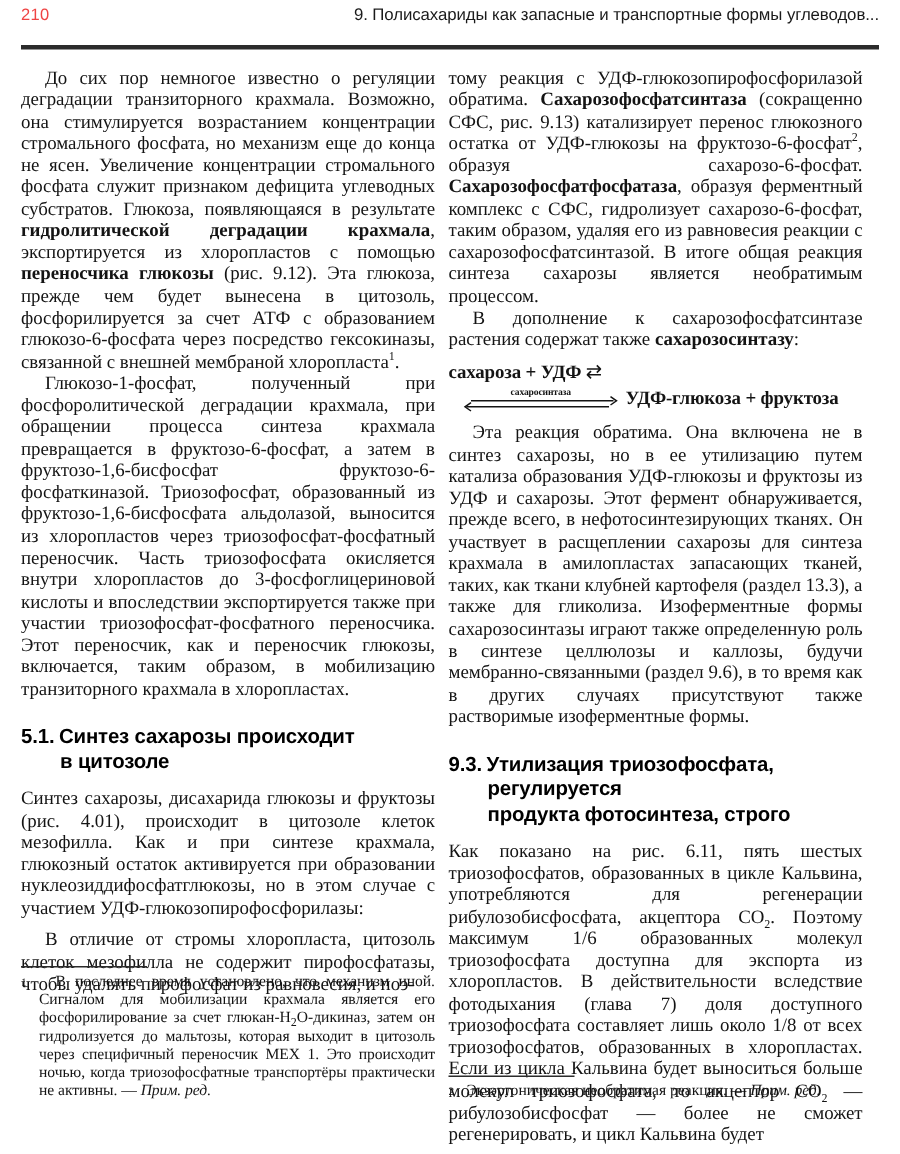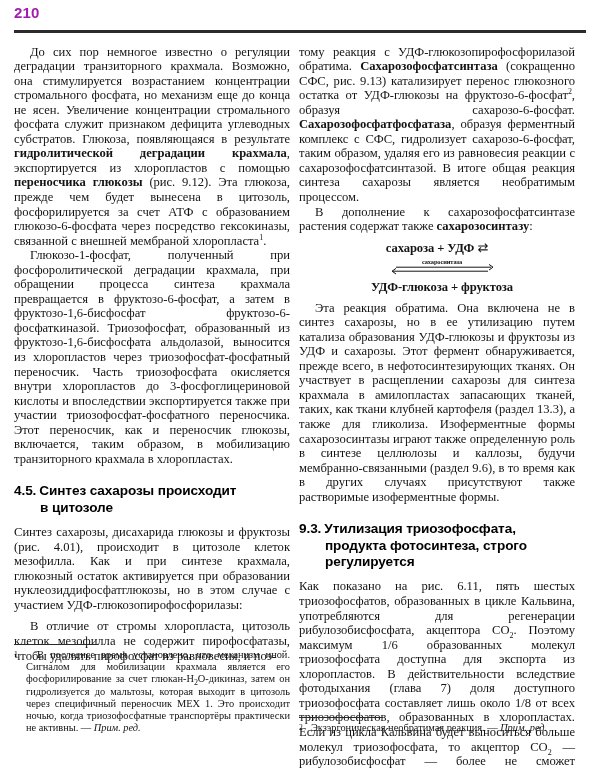--- a/index.html
+++ b/index.html
@@ -27,24 +27,24 @@
   
   .runhead {
     display: flex;
     align-items: baseline;
     justify-content: space-between;
     height: 24px;
     padding-top: 4px;
   }
   .folio {
     font-family: "Liberation Sans", sans-serif;
-    font-weight: bold;
-    font-size: 15px;
+    font-weight: normal;
+    font-size: 11px;
     letter-spacing: 0.2px;
-    color: #a21caf;
+    color: #ef4444;
   }
   .runtitle {
     font-family: "Liberation Sans", sans-serif;
     font-size: 11.2px;
     color: #1a1a1a;
     letter-spacing: -0.05px;
     white-space: nowrap;
   }
   .rule {
     height: 2.5px;
@@ -105,21 +105,21 @@
     padding-left: 26px;
   }
 
   
   .equation {
     margin: 7px 0 6px 0;
     font-size: 12.6px;
     line-height: 14.5px;
   }
   .eq-line1 {
-    text-align: center;
+    text-align: left;
     font-weight: bold;
     letter-spacing: -0.1px;
     white-space: nowrap;
   }
   .eq-line1 .rev {
     font-weight: normal;
     font-size: 13px;
   }
   .eq-line2 {
     display: flex;
@@ -153,21 +153,21 @@
   }
   .eq-line2 .prod {
     font-weight: bold;
     font-size: 12.6px;
     letter-spacing: -0.1px;
     white-space: nowrap;
   }
 
   .equation.eq-narrow .arrow-box { width: 103px; }
   .equation.eq-narrow .arrow-box .enz { width: 103px; font-size: 6.4px; }
-  .equation.eq-narrow .eq-line2 { padding-left: 10px; flex-direction: column; }
+  .equation.eq-narrow .eq-line2 { padding-left: 10px; }
 
   
   .footnote-zone {
     position: absolute;
     left: 0;
     bottom: 0;
     width: 276px;
   }
   .fn-rule {
     width: 84px;
@@ -196,33 +196,34 @@
   .footnote .fn-text.noindent { text-indent: 0; }
   .footnote i { font-style: italic; }
 </style>
 </head>
 <body>
 
 <div class="page">
 
   <div class="runhead">
     <span class="folio">210</span>
+    <span class="runtitle">9. Полисахариды как запасные и транспортные формы углеводов...</span>
   </div>
   <div class="rule"></div>
 
   <div class="columns">
 
     <div class="col col-left">
 
       <p class="indent"><span>До сих пор немногое известно о регуляции деградации транзиторного крахмала. Возможно, она стимулируется возрастанием концентрации стромального фосфата, но механизм еще до конца не ясен. Увеличение концентрации стромального фосфата служит признаком дефицита углеводных субстратов. Глюкоза, появляющаяся в результате </span><b>гидролитической деградации крахмала</b><span>, экспортируется из хлоропластов с помощью </span><b>переносчика глюкозы</b><span> (рис. 9.12). Эта глюкоза, прежде чем будет вынесена в цитозоль, фосфорилируется за счет АТФ с образованием глюкозо-6-фосфата через посредство гексокиназы, связанной с внешней мембраной хлоропласта</span><sup>1</sup><span>.</span></p>
 
       <p class="indent">Глюкозо-1-фосфат, полученный при фосфоролитической деградации крахмала, при обращении процесса синтеза крахмала превращается в фруктозо-6-фосфат, а затем в фруктозо-1,6-бисфосфат фруктозо-6-фосфаткиназой. Триозофосфат, образованный из фруктозо-1,6-бисфосфата альдолазой, выносится из хлоропластов через триозофосфат-фосфатный переносчик. Часть триозофосфата окисляется внутри хлоропластов до 3-фосфоглицериновой кислоты и впоследствии экспортируется также при участии триозофосфат-фосфатного переносчика. Этот переносчик, как и переносчик глюкозы, включается, таким образом, в мобилизацию транзиторного крахмала в хлоропластах.</p>
 
       <h2 class="sec-head">
-        <span class="num">4.5.</span><span class="txt">Синтез сахарозы происходит</span>
+        <span class="num">5.1.</span><span class="txt">Синтез сахарозы происходит</span>
         <span class="cont">в цитозоле</span>
       </h2>
 
       <p>Синтез сахарозы, дисахарида глюкозы и фруктозы (рис. 4.01), происходит в цитозоле клеток мезофилла. Как и при синтезе крахмала, глюкозный остаток активируется при образовании нуклеозиддифосфатглюкозы, но в этом случае с участием УДФ-глюкозопирофосфорилазы:</p>
 
       <div class="equation">
       </div>
 
       <p class="indent">В отличие от стромы хлоропласта, цитозоль клеток мезофилла не содержит пирофосфатазы, чтобы удалять пирофосфат из равновесия, и поэ-</p>
 
@@ -255,22 +256,22 @@
             </svg>
           </span>
           <span class="prod">УДФ-глюкоза + фруктоза</span>
         </div>
       </div>
 
       <p class="indent">Эта реакция обратима. Она включена не в синтез сахарозы, но в ее утилизацию путем катализа образования УДФ-глюкозы и фруктозы из УДФ и сахарозы. Этот фермент обнаруживается, прежде всего, в нефотосинтезирующих тканях. Он участвует в расщеплении сахарозы для синтеза крахмала в амилопластах запасающих тканей, таких, как ткани клубней картофеля (раздел 13.3), а также для гликолиза. Изоферментные формы сахарозосинтазы играют также определенную роль в синтезе целлюлозы и каллозы, будучи мембранно-связанными (раздел 9.6), в то время как в других случаях присутствуют также растворимые изоферментные формы.</p>
 
       <h2 class="sec-head">
         <span class="num">9.3.</span><span class="txt">Утилизация триозофосфата,</span>
+        <span class="cont">регулируется</span>
         <span class="cont">продукта фотосинтеза, строго</span>
-        <span class="cont">регулируется</span>
       </h2>
 
       <p><span>Как показано на рис. 6.11, пять шестых триозофосфатов, образованных в цикле Кальвина, употребляются для регенерации рибулозобисфосфата, акцептора СО</span><sub>2</sub><span>. Поэтому максимум 1/6 образованных молекул триозофосфата доступна для экспорта из хлоропластов. В действительности вследствие фотодыхания (глава 7) доля доступного триозофосфата составляет лишь около 1/8 от всех триозофосфатов, образованных в хлоропластах. Если из цикла Кальвина будет выноситься больше молекул триозофосфата, то акцептор СО</span><sub>2</sub><span> — рибулозобисфосфат — более не сможет регенерировать, и цикл Кальвина будет</span></p>
 
       <div class="footnote-zone">
         <div class="fn-rule"></div>
         <div class="footnote">
           <span class="marker">2</span>
           <span class="fn-text noindent"><span>Экзэргоническая необратимая реакция. — </span><i>Прим. ред.</i></span>
         </div>

